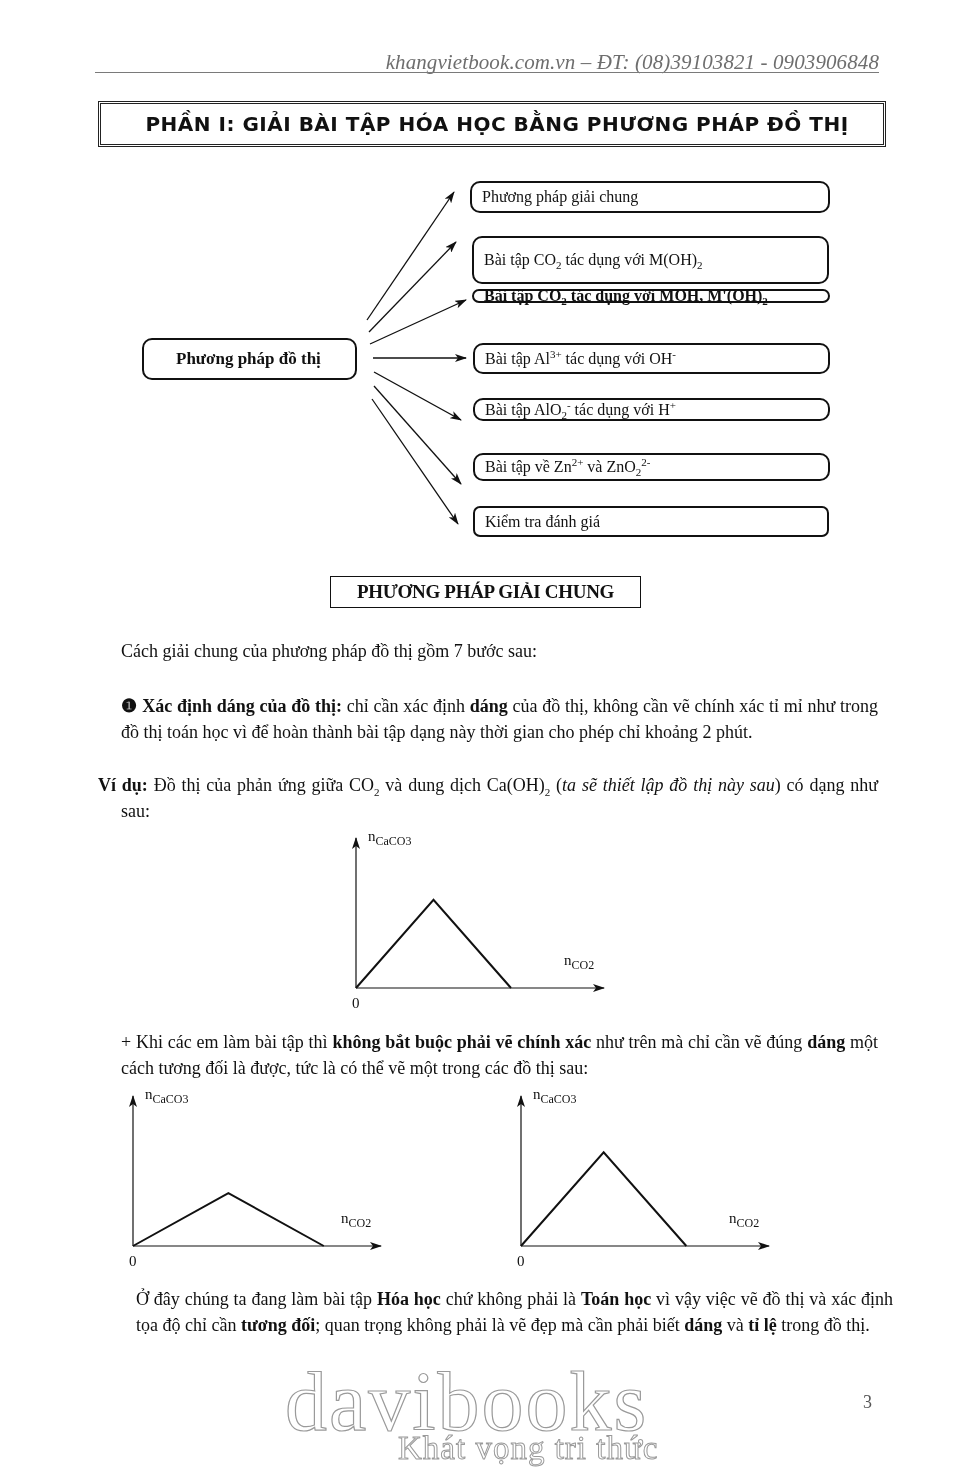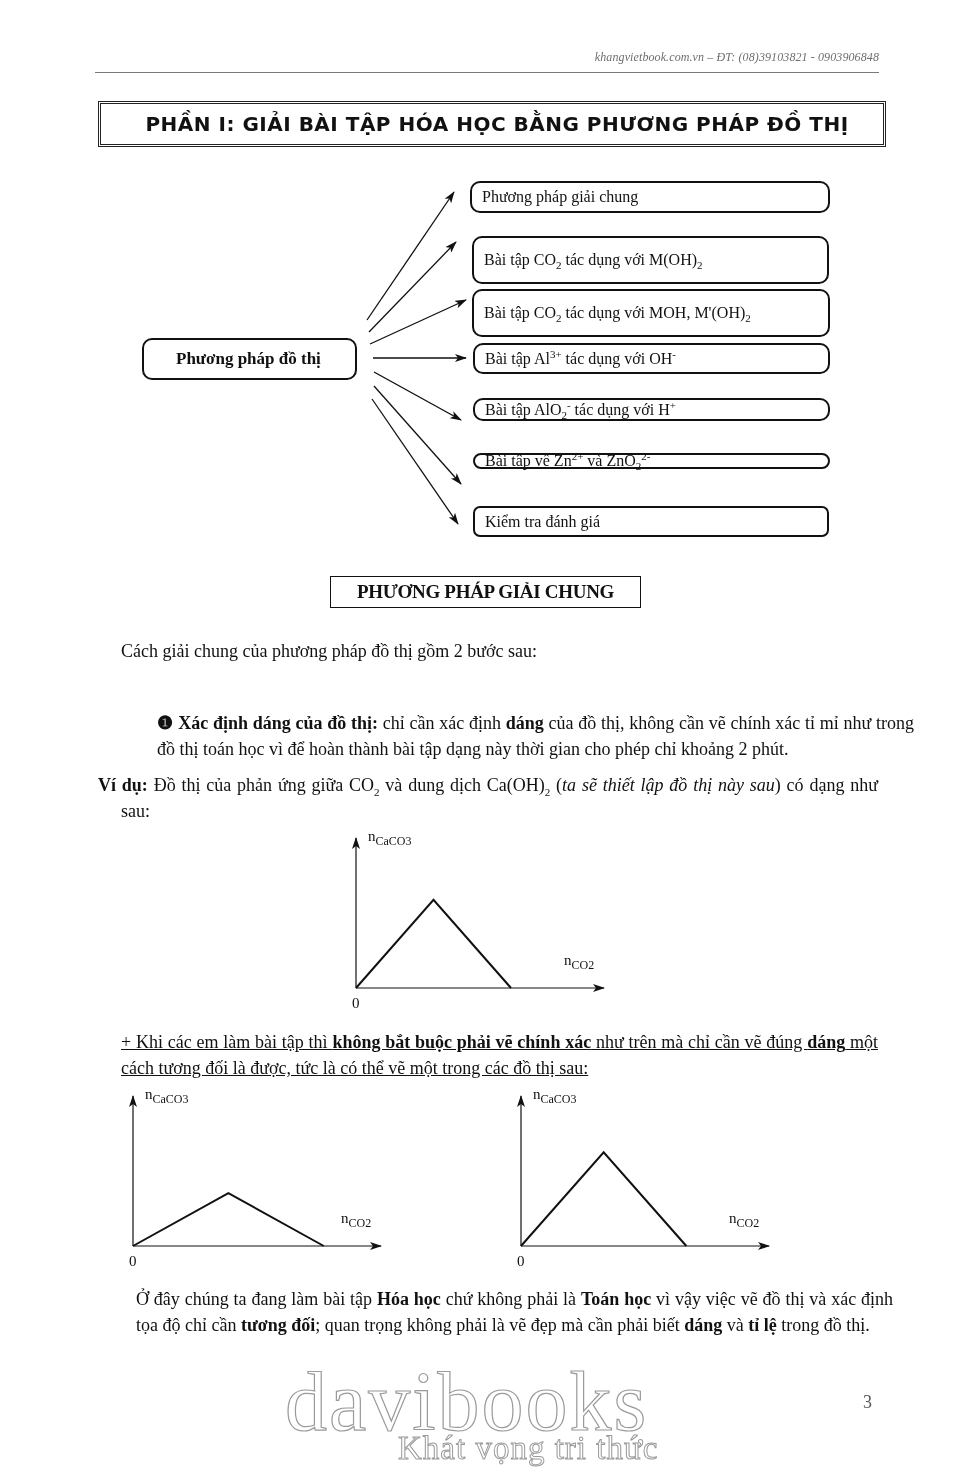--- a/index.html
+++ b/index.html
@@ -1,20 +1,20 @@
 <!DOCTYPE html>
 <html><head>
 <meta charset="utf-8">
 <style>
   html, body { margin: 0; padding: 0; background: #ffffff; }
   body { width: 971px; height: 1472px; position: relative; overflow: hidden;
          font-family: "Liberation Serif", serif; color: #111; }
   .abs { position: absolute; }
   .header-line { left: 95px; top: 72px; width: 784px; height: 1px; background: #7a7a7a; }
-  .header-text { right: 92px; top: 50px; font-style: italic; font-size: 12px; color: #6e6e6e;
+  .header-text { right: 92px; top: 50px; font-style: italic; font-size: 21px; color: #6e6e6e;
                  font-family: "Liberation Serif", serif; letter-spacing: 0.1px; }
   .title-box { left: 98px; top: 101px; width: 772px; height: 40px; border: 3px double #222;
                display: flex; align-items: center; justify-content: center; padding-left: 10px; }
   .title-text { font-family: "DejaVu Sans", sans-serif; font-weight: bold; font-size: 20px; letter-spacing: 0.5px; }
   .map-svg { left: 0; top: 0; }
   .node { position: absolute; border: 2px solid #111; border-radius: 10px; box-sizing: border-box;
           display: flex; align-items: center; padding-left: 10px; font-size: 16px; background: #fff; }
   .node sub, .node sup, .body-text sub, .body-text sup { font-size: 11px; line-height: 0; }
   .root-node { left: 142px; top: 338px; width: 215px; height: 42px; font-weight: bold; font-size: 17px; padding-left: 32px; }
   .section-box { left: 330px; top: 576px; width: 311px; height: 32px; border: 1.5px solid #111;
@@ -56,44 +56,44 @@
 
 <div class="node root-node">Phương pháp đồ thị</div>
 
 <div id="branches">
     <div class="node" style="left: 470px; top: 181px; width: 360px; height: 32px;">
       <span><span>Phương pháp giải chung</span></span>
     </div>
     <div class="node" style="left: 472px; top: 236px; width: 357px; height: 48px;">
       <span><span>Bài tập CO</span><sub>2</sub><span> tác dụng với M(OH)</span><sub>2</sub></span>
     </div>
-    <div class="node" style="left: 472px; top: 289px; width: 358px; height: 48px;">
+    <div class="node" style="left: 472px; top: 289px; width: 358px; height: 14px; font-weight: bold;">
       <span><span>Bài tập CO</span><sub>2</sub><span> tác dụng với MOH, M'(OH)</span><sub>2</sub></span>
     </div>
     <div class="node" style="left: 473px; top: 343px; width: 357px; height: 31px;">
       <span><span>Bài tập Al</span><sup>3+</sup><span> tác dụng với OH</span><sup>-</sup></span>
     </div>
     <div class="node" style="left: 473px; top: 398px; width: 357px; height: 23px;">
       <span><span>Bài tập AlO</span><sub>2</sub><sup>-</sup><span> tác dụng với H</span><sup>+</sup></span>
     </div>
-    <div class="node" style="left: 473px; top: 453px; width: 357px; height: 16px; border-radius: 13px;">
+    <div class="node" style="left: 473px; top: 453px; width: 357px; height: 28px;">
       <span><span>Bài tập về Zn</span><sup>2+</sup><span> và ZnO</span><sub>2</sub><sup>2-</sup></span>
     </div>
     <div class="node" style="left: 473px; top: 506px; width: 356px; height: 31px; border-radius: 7px;">
       <span><span>Kiểm tra đánh giá</span></span>
     </div>
   </div>
 
 <div class="abs section-box">
   <span class="section-text">PHƯƠNG PHÁP GIẢI CHUNG</span>
 </div>
 
-<div class="abs body-text" style="left:121px; top:638px; width:760px;">Cách giải chung của phương pháp đồ thị gồm 2 bước sau:</div>
+<div class="abs body-text" style="left:121px; top:638px; width:760px;">Cách giải chung của phương pháp đồ thị gồm 7 bước sau:</div>
 
-<div class="abs body-text" style="left:121px; top:710px; width:757px;margin-left:36px;">
+<div class="abs body-text" style="left:121px; top:693px; width:757px;">
   <b>❶</b><b> Xác định dáng của đồ thị:</b><span> chỉ cần xác định </span><b>dáng</b><span> của đồ thị, không cần vẽ chính xác tỉ mỉ như trong đồ thị toán học vì để hoàn thành bài tập dạng này thời gian cho phép chỉ khoảng 2 phút.</span>
 </div>
 
 <div class="abs body-text" style="left:98px; top:772px; width:780px; text-indent:0; padding-left:23px; box-sizing:border-box;">
   <span style="margin-left:-23px;"><b>Ví dụ:</b></span><span> Đồ thị của phản ứng giữa CO</span><sub>2</sub><span> và dung dịch Ca(OH)</span><sub>2</sub><span> (</span><i>ta sẽ thiết lập đồ thị này sau</i><span>) có dạng như sau:</span>
 </div>
 
 <div id="charts">
     <svg width="971" height="1472" style="position:absolute;left:0;top:0;pointer-events:none;">
       <defs>
@@ -138,21 +138,21 @@
       <polyline points="521,1246 603.6666666666666,1152.25 686.3333333333333,1246" fill="none" stroke="#111" stroke-width="2"></polyline>
       <circle cx="521" cy="1246" r="0.01" fill="#111"></circle>
       <circle cx="603.6666666666666" cy="1152.25" r="0.01" fill="#111"></circle>
       <circle cx="686.3333333333333" cy="1246" r="0.01" fill="#111"></circle>
     </svg>
     <div class="abs chart-label " style="left: 533px; top: 1086px;"><span>n</span><sub>CaCO3</sub></div>
     <div class="abs chart-label " style="left: 729px; top: 1210px;"><span>n</span><sub>CO2</sub></div>
     <div class="abs chart-label " style="left: 517px; top: 1253px;"><span>0</span></div>
   </div>
 
-<div class="abs body-text" style="left:121px; top:1029px; width:757px;text-decoration:underline;">
+<div class="abs body-text" style="left:121px; top:1029px; width:757px;">
   <span>+  Khi các em làm bài tập thì </span><b>không bắt buộc phải vẽ chính xác</b><span> như trên mà chỉ cần vẽ đúng </span><b>dáng</b><span> một cách tương đối là được, tức là có thể vẽ một trong các đồ thị sau:</span>
 </div>
 
 <div class="abs body-text" style="left:136px; top:1286px; width:757px;">
   <span>Ở đây chúng ta đang làm bài tập </span><b>Hóa học</b><span> chứ không phải là </span><b>Toán học</b><span> vì vậy việc vẽ đồ thị và xác định tọa độ chỉ cần </span><b>tương đối</b><span>; quan trọng không phải là vẽ đẹp mà cần phải biết </span><b>dáng</b><span> và </span><b>tỉ lệ</b><span> trong đồ thị.</span>
 </div>
 
 <div class="abs watermark-main">davibooks</div>
 <div class="abs watermark-sub">Khát vọng tri thức</div>
 <div class="abs page-num">3</div>

